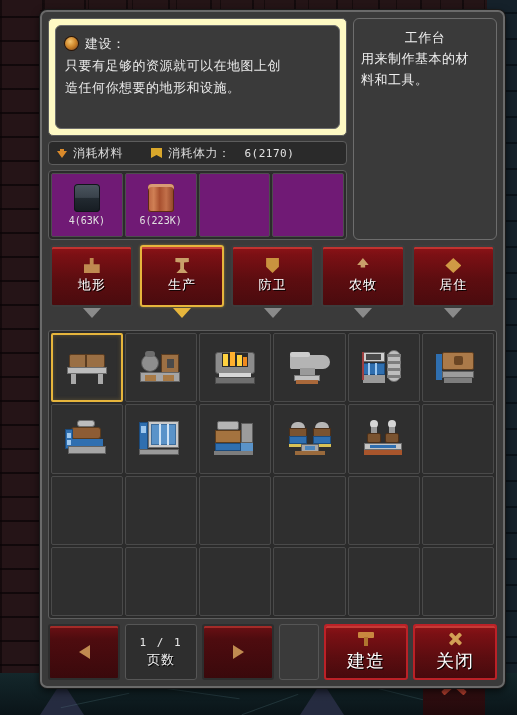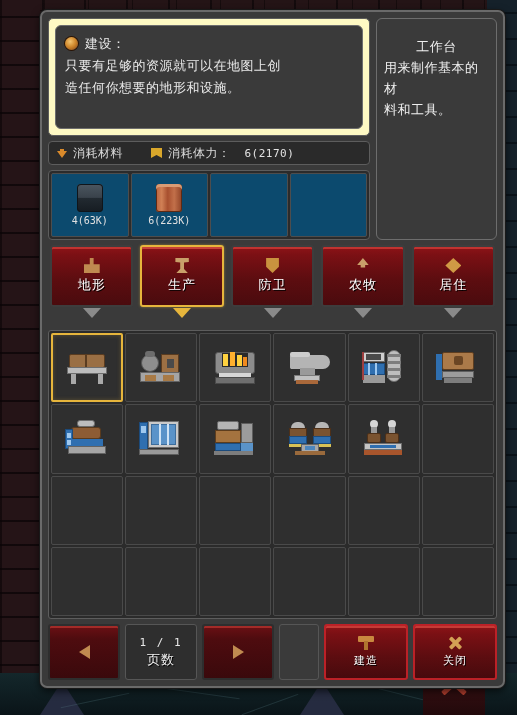--- a/index.html
+++ b/index.html
@@ -170,21 +170,21 @@
     background: #2b2b2b;
     border: 1px solid #5d5d5d;
     border-radius: 4px;
     display: flex;
     padding: 2px;
     gap: 2px;
   }
   .mat-slot {
     flex: 1 1 0;
     border: 1px solid #4d4d4d;
-    background: #0c4a6e;
+    background: #701a75;
     border-radius: 2px;
     display: flex;
     flex-direction: column;
     align-items: center;
     justify-content: center;
     gap: 3px;
   }
   .mat-sprite { width: 26px; height: 28px; }
   .mat-sprite.stone {
     background: linear-gradient(180deg, #4c5660 0%, #39424b 48%, #222a31 50%, #161c22 100%);
@@ -196,25 +196,25 @@
     border-radius: 4px 4px 3px 3px;
     box-shadow: inset 0 3px 0 #d99b74, inset 0 0 0 1px #5e2a14;
   }
   .mat-count {
     color: #e0e0e0;
     font-size: 10px;
     font-family: "DejaVu Sans Mono", monospace;
   }
 
   .info-right {
-    width: 121px;
+    width: 144px;
     background: #3a3a3a;
     border: 1px solid #6d6d6d;
     border-radius: 6px;
-    padding: 17px 7px;
+    padding: 8px 7px;
     color: #eee;
     font-size: 13px;
     line-height: 21px;
     letter-spacing: .5px;
   }
   .info-right-title { text-align: center; }
 
   
   .tabs-row {
     display: flex;
@@ -321,21 +321,21 @@
   }
   .btn {
     border-radius: 3px;
     display: flex;
     flex-direction: column;
     align-items: center;
     justify-content: center;
     gap: 3px;
     cursor: pointer;
     color: #fff;
-    font-size: 11px;
+    font-size: 18px;
     letter-spacing: 1px;
     text-shadow: 1px 1px 0 #000;
   }
   .btn-arrow {
     width: 72px;
     background: linear-gradient(180deg, #6b1014 0%, #4e0c0f 25%, #3a090c 100%);
     border: 2px solid #2e2e2e;
     box-shadow: inset 0 2px 0 rgba(220,70,60,0.5);
   }
   .arrow-left-glyph {

